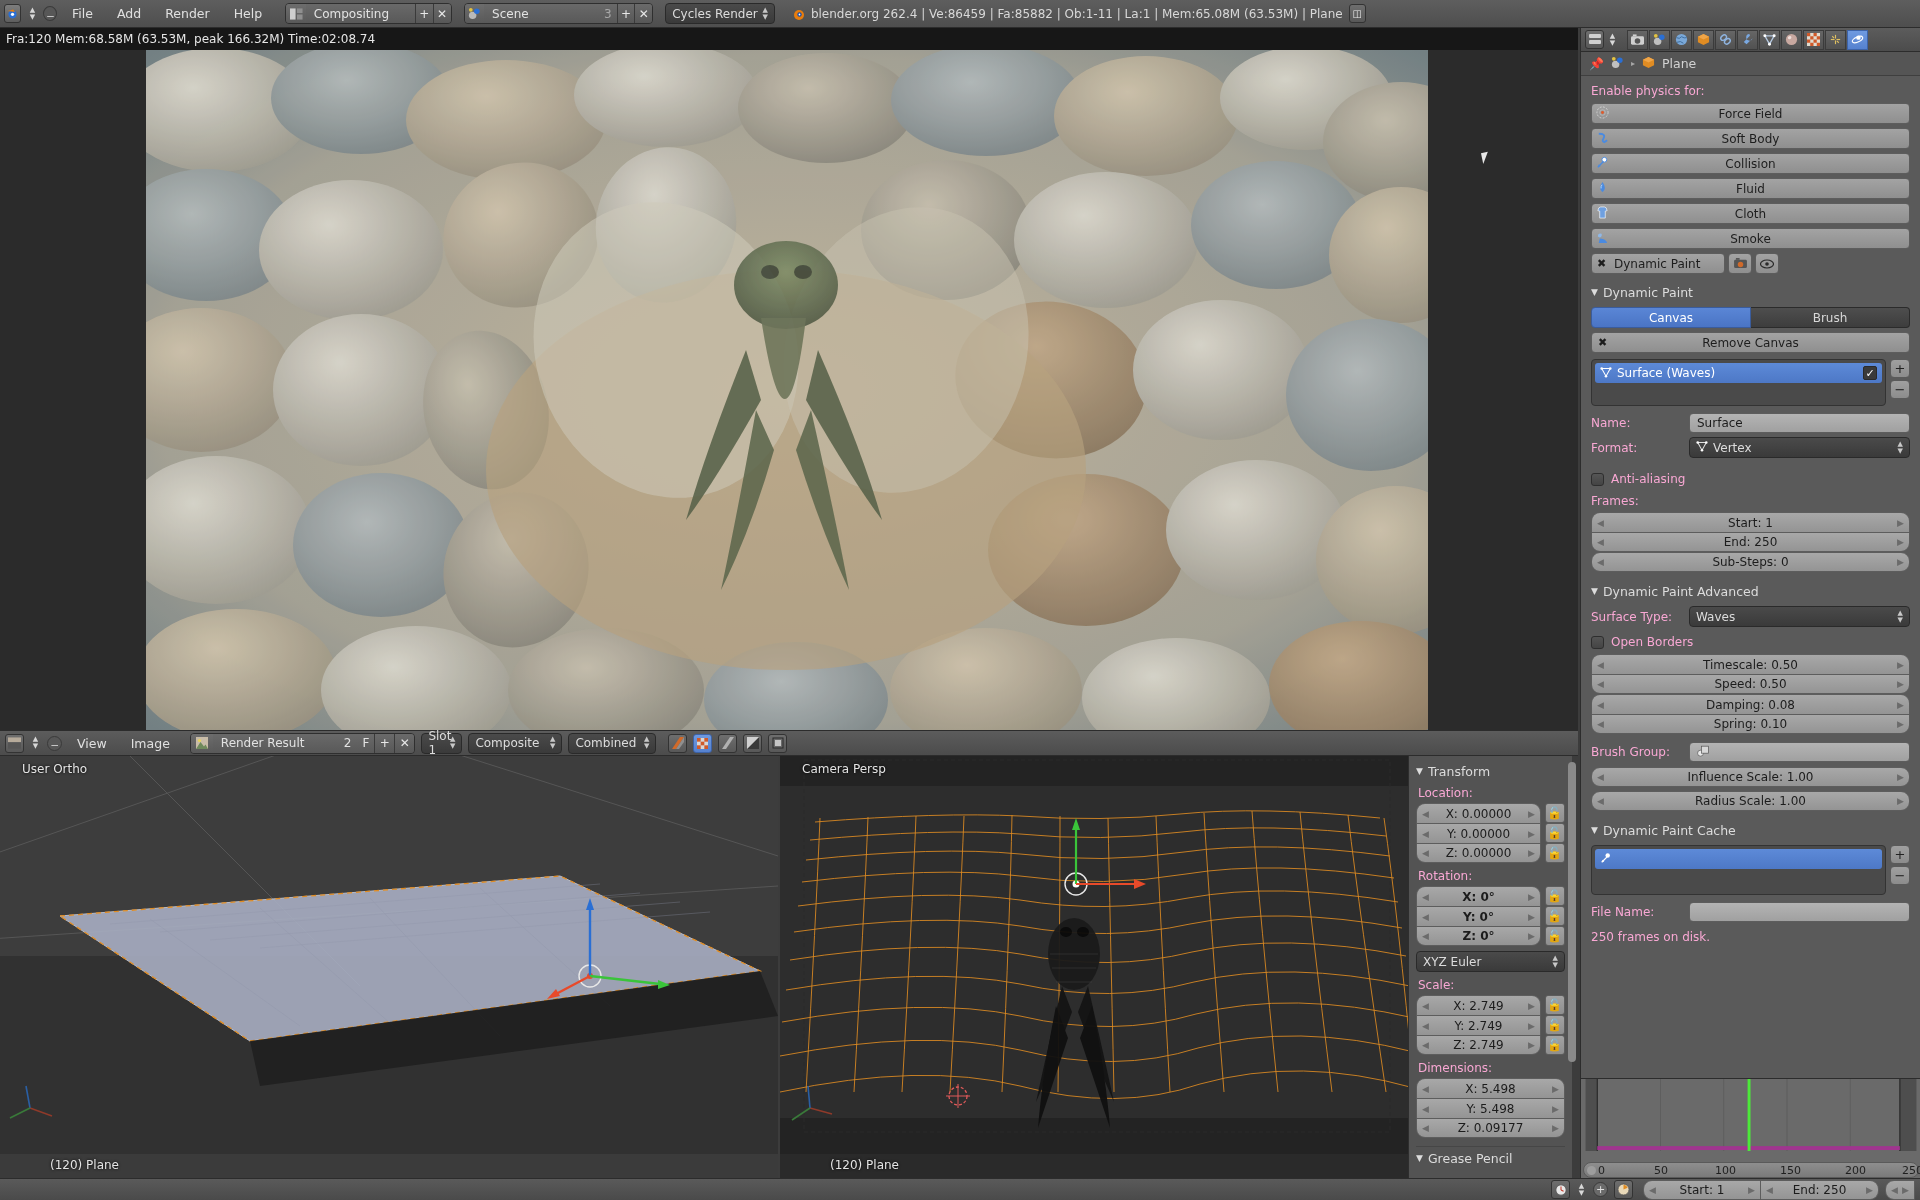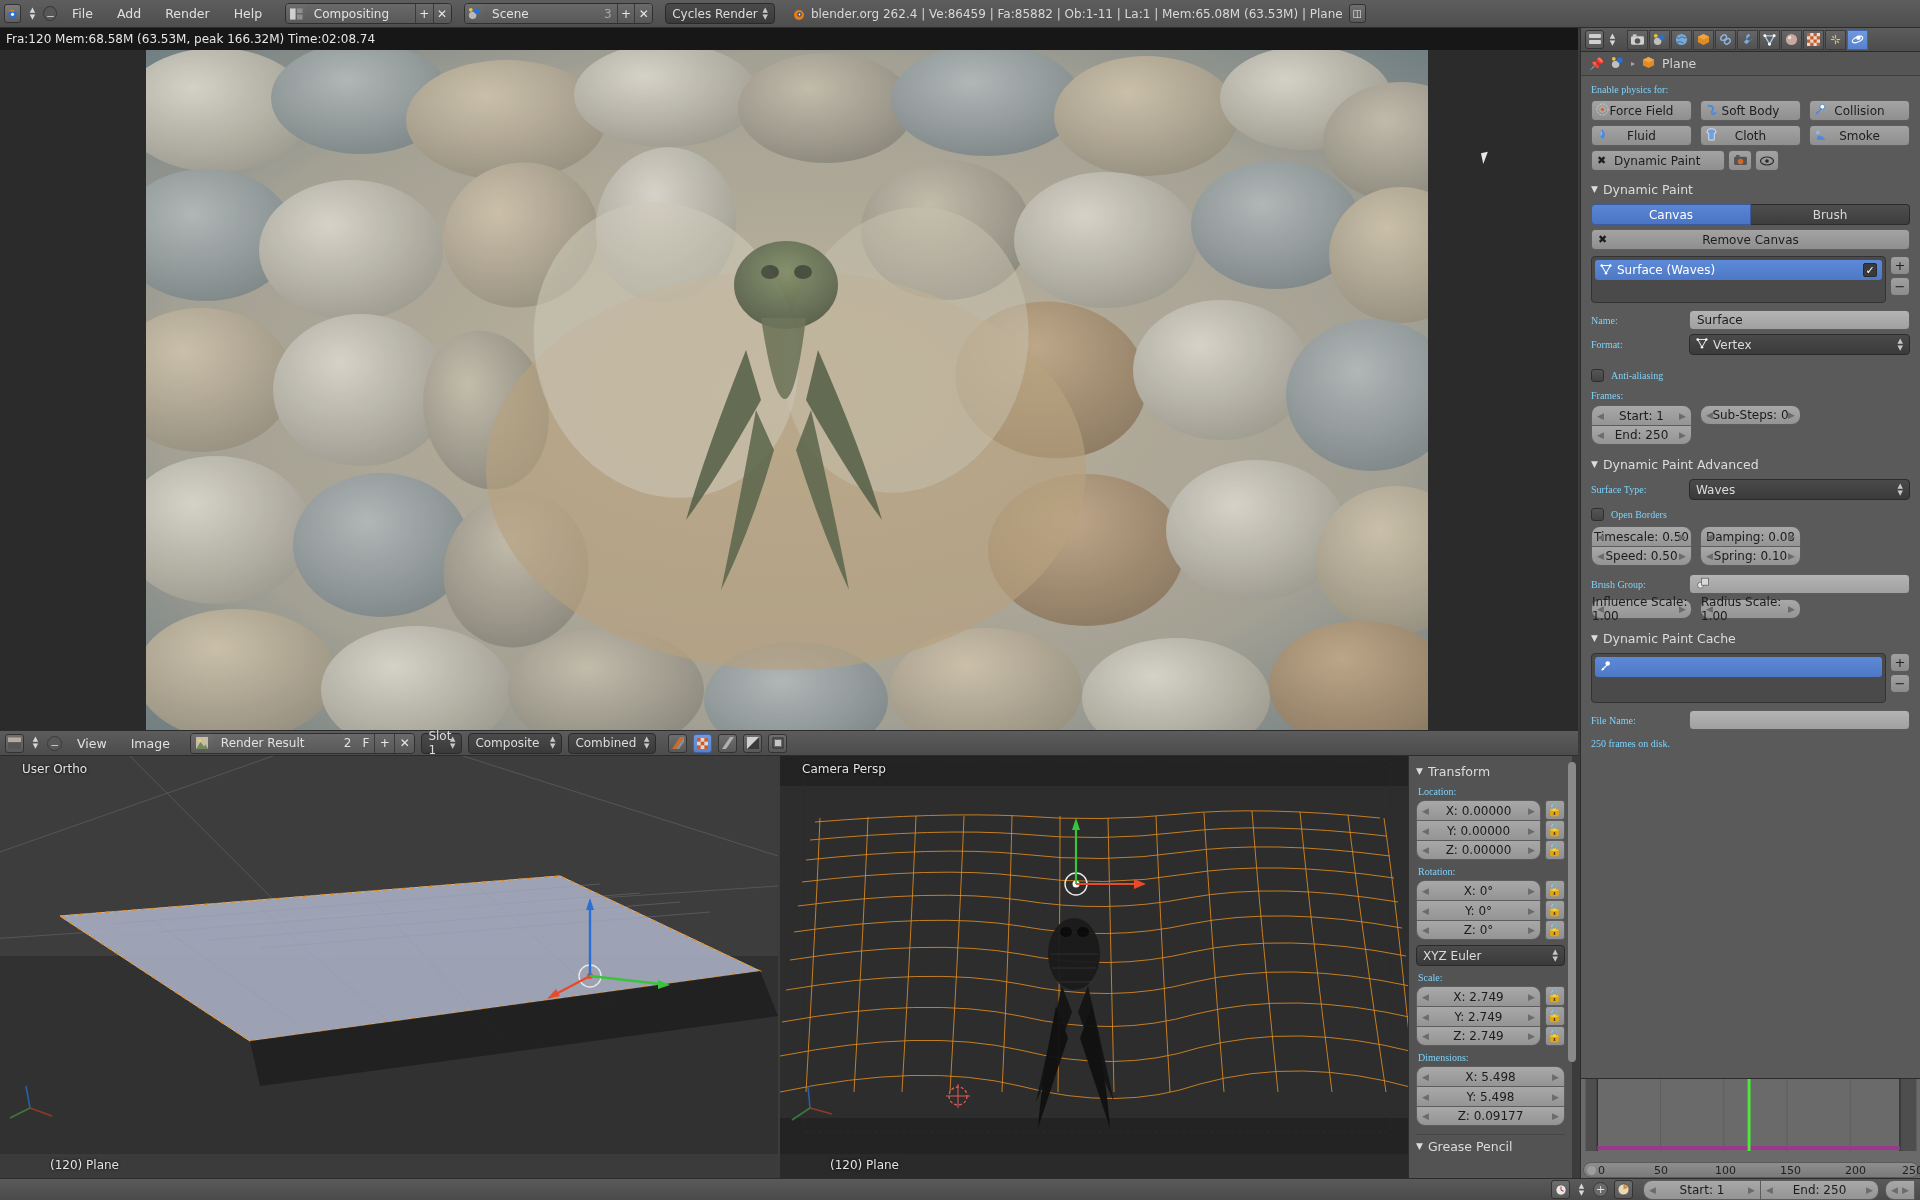--- a/index.html
+++ b/index.html
@@ -48,21 +48,21 @@
     background:linear-gradient(#4a4a4a,#3a3a3a);
     border:1px solid #2a2a2a; border-radius:4px;
     height:21px; display:flex; align-items:center;
     padding:0 6px; color:#dcdcdc; font-size:12px; position:relative;
   }
   .dropdown .updown { position:absolute; right:6px; top:50%; transform:translateY(-50%);
      font-size:7px; line-height:7px; color:#c8c8c8; text-align:center; }
   .panelhdr { display:flex; align-items:center; gap:5px; font-size:12.5px; color:#dcdcdc;
               height:18px; }
   .panelhdr .tri { font-size:9px; }
-  .lbl { color:#7dd3fc; font-size:10px;font-family:Liberation Serif, serif; }
+  .lbl { color:#f9a8d4; font-size:12px; }
   .chk { width:13px; height:13px; background:linear-gradient(#555,#444);
          border:1px solid #2e2e2e; border-radius:3px; display:inline-block; }
 
   
   .topbar { position:absolute; left:0; top:0; width:1920px; height:28px;
             background:linear-gradient(#5e5e5e,#4e4e4e); border-bottom:1px solid #2c2c2c;
             display:flex; align-items:center; padding:0 4px; gap:6px; }
   .menu-item { padding:0 9px; font-size:12.5px; color:#e0e0e0; height:20px;
                display:flex; align-items:center; }
   .icon-sq { width:19px; height:19px; border:1px solid #333; border-radius:3px;
@@ -117,21 +117,21 @@
                padding:0 4px; gap:3px; }
   .tabicons { display:flex; gap:1px; margin-left:6px; }
   .tabicon { width:21px; height:20px; border:1px solid #3b3b3b;
              background:linear-gradient(#666,#515151);
              display:flex; align-items:center; justify-content:center; font-size:11px; }
   .tabicon.act { background:linear-gradient(#6f9ae0,#5581cf); border-color:#3d63a8; }
   .breadcrumb { height:24px; display:flex; align-items:center; gap:7px; padding:0 8px;
                 background:#555; border-bottom:1px solid #3f3f3f; font-size:12.5px; }
   .pbody { padding:6px 10px 0 10px; }
   .sect { margin-bottom:4px; }
-  .grid2 { display:grid; grid-template-columns:1fr 1fr 1fr; gap:4px 8px; }
+  .grid2 { display:grid; grid-template-columns:1fr; gap:4px 8px; }
   .listbox { background:#4a4a4a; border:1px solid #333; border-radius:4px;
              padding:3px; }
   .listrow { height:20px; background:linear-gradient(#5d8ad8,#4d78c6); border-radius:3px;
              display:flex; align-items:center; padding:0 5px; gap:5px;
              color:#fff; font-size:12px; }
   .pmbtn { width:20px; height:19px; background:linear-gradient(#a0a0a0,#8c8c8c);
            border:1px solid #5a5a5a; border-radius:4px; display:flex;
            align-items:center; justify-content:center; font-size:13px; color:#222; }
 
   
@@ -522,21 +522,21 @@
         <div class="num bot">Z: 0.00000</div>
       </div>
       <div style="display:flex;flex-direction:column;gap:0;">
         <div class="btn" style="width:20px;height:20px;padding:0;border-radius:3px;">🔓</div>
         <div class="btn" style="width:20px;height:20px;padding:0;border-radius:3px;">🔓</div>
         <div class="btn" style="width:20px;height:20px;padding:0;border-radius:3px;">🔓</div>
       </div>
     </div>
 
     <div class="lbl" style="margin:6px 0 3px 2px;">Rotation:</div>
-    <div class="flexrow" style="gap:4px;">
+    <div class="flexrow" style="gap:4px;font-weight:bold;">
       <div style="flex:1;">
         <div class="num top">X: 0°</div>
         <div class="num mid">Y: 0°</div>
         <div class="num bot">Z: 0°</div>
       </div>
       <div style="display:flex;flex-direction:column;gap:0;">
         <div class="btn" style="width:20px;height:20px;padding:0;border-radius:3px;">🔓</div>
         <div class="btn" style="width:20px;height:20px;padding:0;border-radius:3px;">🔓</div>
         <div class="btn" style="width:20px;height:20px;padding:0;border-radius:3px;">🔓</div>
       </div>

